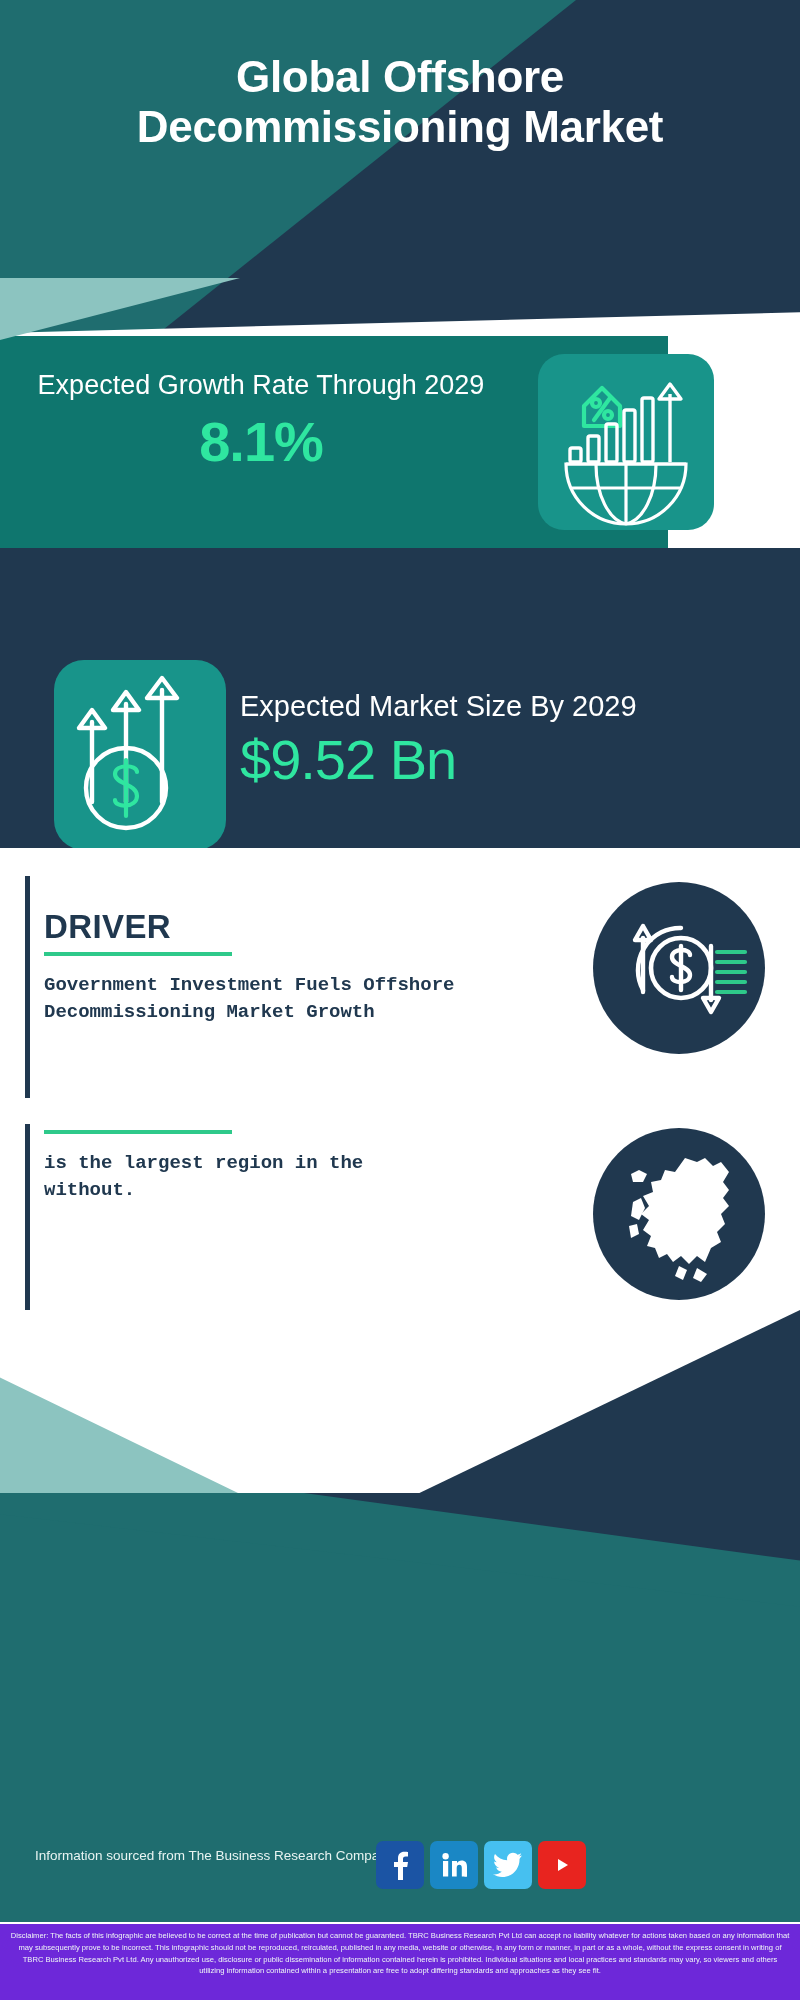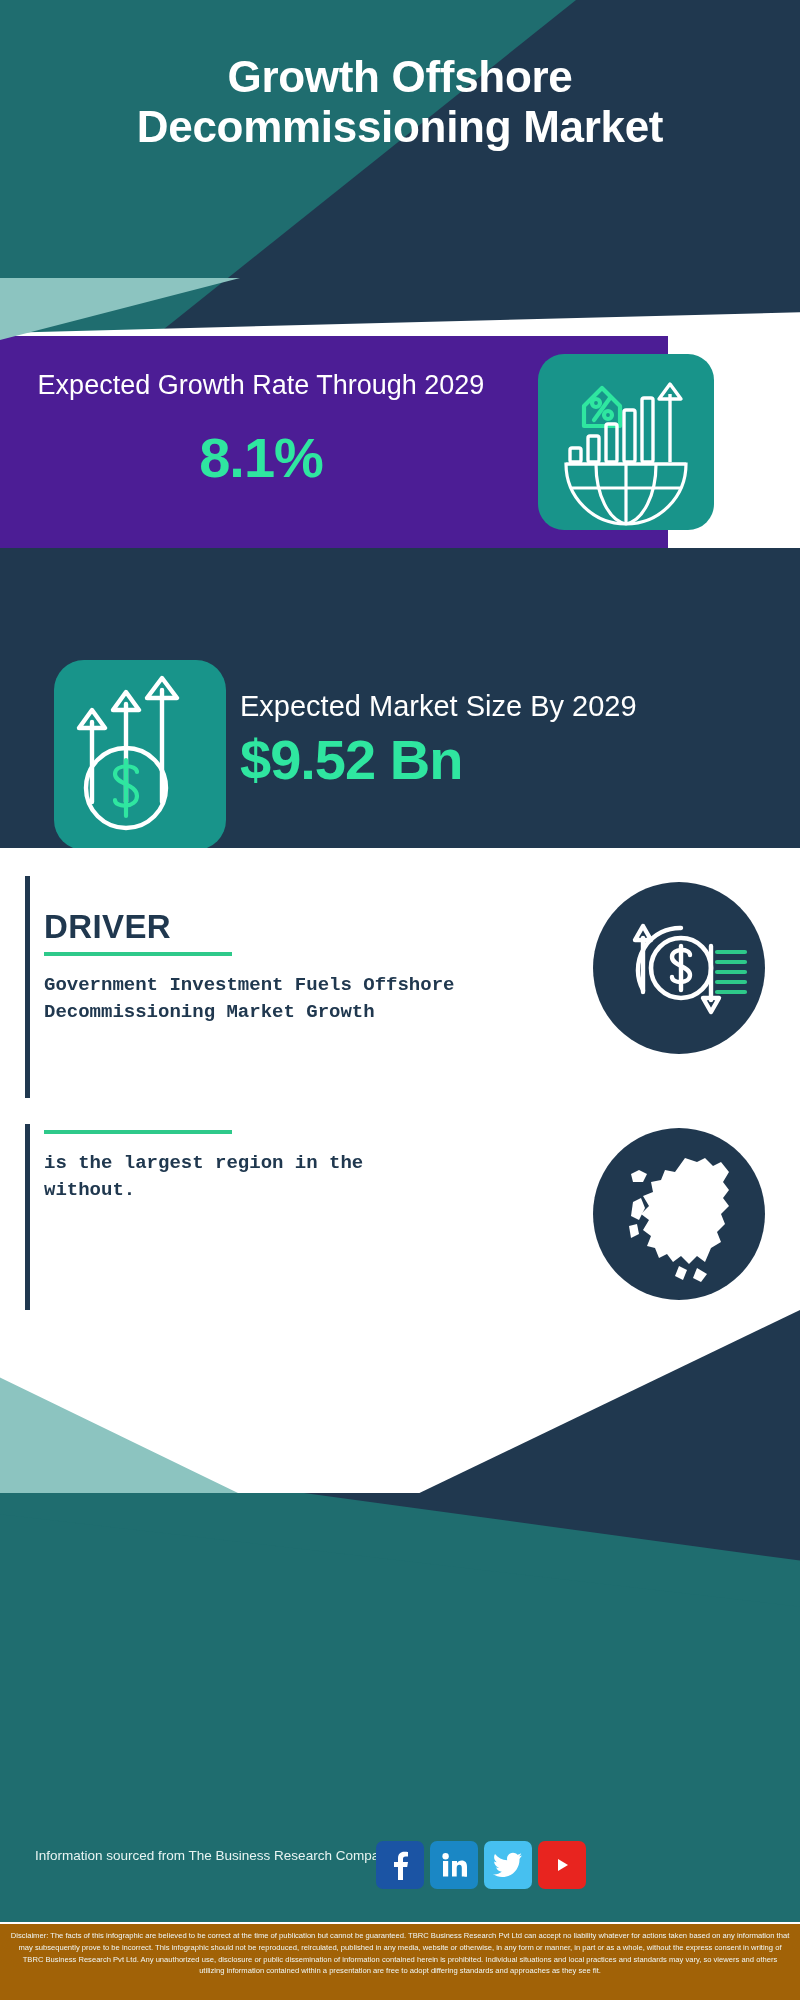--- a/index.html
+++ b/index.html
@@ -60,36 +60,36 @@
     background: #8cc4c0;
     clip-path: polygon(0% 0%, 100% 0%, 0% 100%);
     z-index: 3;
   }
 
   
   .growth {
     position: absolute;
     left: 0; top: 336px;
     width: 668px; height: 212px;
-    background: #4c1d95;
+    background: #0f766e;
   }
   .growth-text {
     position: absolute;
     left: 26px; top: 32px;
     width: 470px;
     text-align: center;
     color: #ffffff;
   }
   .growth-label {
     font-size: 27px;
     line-height: 1.28;
     font-weight: 400;
   }
   .growth-value {
-    margin-top: 22px;
+    margin-top: 6px;
     font-size: 56px;
     font-weight: bold;
     color: #2fe6a0;
     letter-spacing: -1px;
   }
   .icon-tile {
     position: absolute;
     border-radius: 26px;
     background: #18948a;
   }
@@ -127,21 +127,21 @@
     text-align: left;
     color: #ffffff;
   }
   .market-label {
     font-size: 29px;
     line-height: 1.26;
   }
   .market-value {
     margin-top: 2px;
     font-size: 56px;
-    font-weight: bold;
+    font-weight: normal;
     color: #2fe6a0;
     letter-spacing: -1px;
   }
 
   
   .insights {
     position: absolute;
     left: 0; top: 848px;
     width: 800px; height: 462px;
     background: #ffffff;
@@ -256,21 +256,21 @@
   }
   .social.fb { background: #1b54a4; }
   .social.li { background: #1a87c5; }
   .social.tw { background: #46c0f0; }
   .social.yt { background: #e8241f; }
 
   .disclaimer-band {
     position: absolute;
     left: 0; top: 1922px;
     width: 800px; height: 78px;
-    background: #a16207;
+    background: #6d28d9;
     border-top: 2px solid #ffffff;
     z-index: 9;
   }
   .disclaimer {
     padding: 6px 10px 0 10px;
     color: #f0f7f6;
     font-size: 7.6px;
     line-height: 1.55;
     text-align: center;
   }
@@ -278,21 +278,21 @@
   svg.icon-art { position: absolute; left: 0; top: 0; }
 </style>
 </head>
 <body>
 
 <div class="page">
 
   <div class="header">
     <div class="header-diag"></div>
     <div class="header-bottom-cut"></div>
-    <div class="header-title">Growth Offshore Decommissioning Market</div>
+    <div class="header-title">Global Offshore Decommissioning Market</div>
   </div>
   <div class="accent-tri-top"></div>
 
   <div class="growth">
     <div class="growth-text">
       <div class="growth-label">Expected Growth Rate Through 2029</div>
       <div class="growth-value">8.1%</div>
     </div>
 
     <div class="icon-tile growth-tile">

